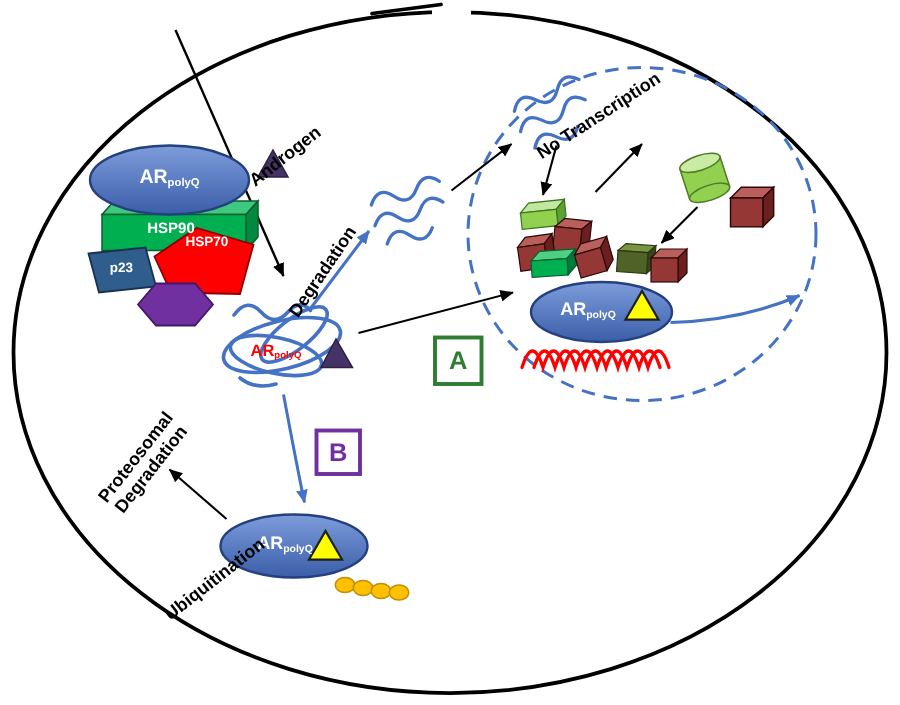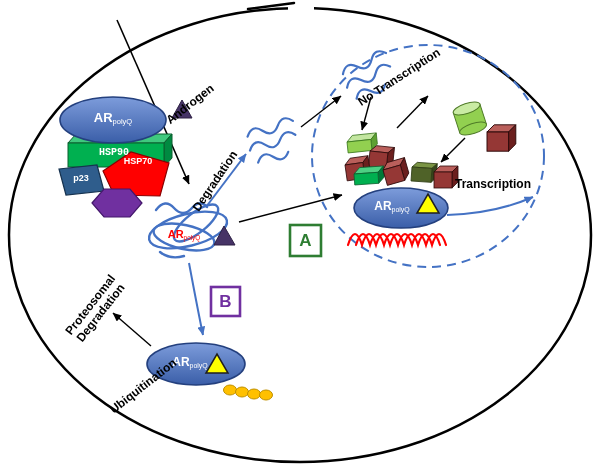--- a/index.html
+++ b/index.html
@@ -1,21 +1,21 @@
 <!DOCTYPE html>
 <html><head>
 <meta charset="utf-8">
 <style>
   * { margin:0; padding:0; box-sizing:border-box; }
   html,body { background:#ffffff; font-family:"Liberation Sans", sans-serif; }
   .stage { position:relative; width:600px; height:470px; background:#fff; overflow:hidden; }
   .stage svg.canvas { position:absolute; left:0; top:0; }
   .lbl { position:absolute; font-weight:bold; color:#000; text-align:center; white-space:nowrap; }
   .lbl.wrap { white-space:normal; }
-  .lbl sub { font-size:0.58em; font-weight:normal; vertical-align:-0.25em; }
+  .lbl sub { font-size:0.58em; font-weight:bold; vertical-align:-0.25em; }
 </style>
 </head>
 <body>
 
 <div class="stage">
 
   <svg class="canvas" width="600" height="470" viewBox="0 0 600 470">
     <defs>
       <marker id="mB" viewBox="0 0 8 7" markerWidth="9" markerHeight="8" refX="7.5" refY="3.5" orient="auto" markerUnits="userSpaceOnUse">
         <path d="M0 0 L8 3.5 L0 7 Z" fill="#000"></path>
@@ -147,33 +147,32 @@
     <g fill="#FFC000" stroke="#BF9000" stroke-width="1">
       <ellipse cx="230" cy="390" rx="6.5" ry="5"></ellipse>
       <ellipse cx="242" cy="392" rx="6.5" ry="5"></ellipse>
       <ellipse cx="254" cy="394" rx="6.5" ry="5"></ellipse>
       <ellipse cx="266" cy="395" rx="6.5" ry="5"></ellipse>
     </g>
     <line x1="151" y1="346" x2="113" y2="313" stroke="#000" stroke-width="1.4" marker-end="url(#mB)"></line>
   </svg>
 
   <div class="lbl" style="left:73px;top:110px;width:80px;font-size:13px;color:#fff;"><span>AR</span><sub>polyQ</sub></div>
-  <div class="lbl" style="left:74px;top:147px;width:80px;font-size:10px;color:#fff;font-family:Liberation Mono, monospace;">HSP90</div>
+  <div class="lbl" style="left:74px;top:147px;width:80px;font-size:10px;color:#fff;">HSP90</div>
   <div class="lbl" style="left:61px;top:173px;width:40px;font-size:9px;color:#fff;">p23</div>
   <div class="lbl" style="left:108px;top:156px;width:60px;font-size:9px;color:#fff;">HSP70</div>
   <div class="lbl" style="left:86px;top:196px;width:60px;font-size:9px;color:#fff;margin-top:36px;">IMM</div>
 
   <div class="lbl" style="left:152px;top:97px;width:76px;font-size:12px;transform:rotate(-38deg);">Androgen</div>
   <div class="lbl" style="left:171px;top:174px;width:88px;font-size:12px;transform:rotate(-56deg);">Degradation</div>
 
   <div class="lbl" style="left:151px;top:228px;width:66px;font-size:11px;color:#FF0000;"><span>AR</span><sub>polyQ</sub></div>
 
   <div class="lbl" style="left:342px;top:70px;width:114px;font-size:12px;transform:rotate(-33deg);">No Transcription</div>
   <div class="lbl" style="left:352px;top:199px;width:80px;font-size:12px;color:#fff;"><span>AR</span><sub>polyQ</sub></div>
-  <div class="lbl" style="left:452px;top:177px;width:82px;font-size:12px;">Transcription</div>
 
   <div class="lbl" style="left:290px;top:225px;width:31px;height:31px;line-height:31px;font-size:17px;color:#2E7D32;">A</div>
   <div class="lbl" style="left:211px;top:287px;width:29px;height:29px;line-height:29px;font-size:17px;color:#7030A0;">B</div>
 
   <div class="lbl wrap" style="left:48px;top:296px;width:96px;font-size:12px;line-height:1.1;transform:rotate(-52deg);"><span>Proteosomal</span><br><span>Degradation</span></div>
   <div class="lbl" style="left:148px;top:355px;width:84px;font-size:12px;color:#fff;"><span>AR</span><sub>polyQ</sub></div>
   <div class="lbl" style="left:90px;top:379px;width:106px;font-size:12px;transform:rotate(-38deg);">Ubiquitination</div>
 
 </div>
 

